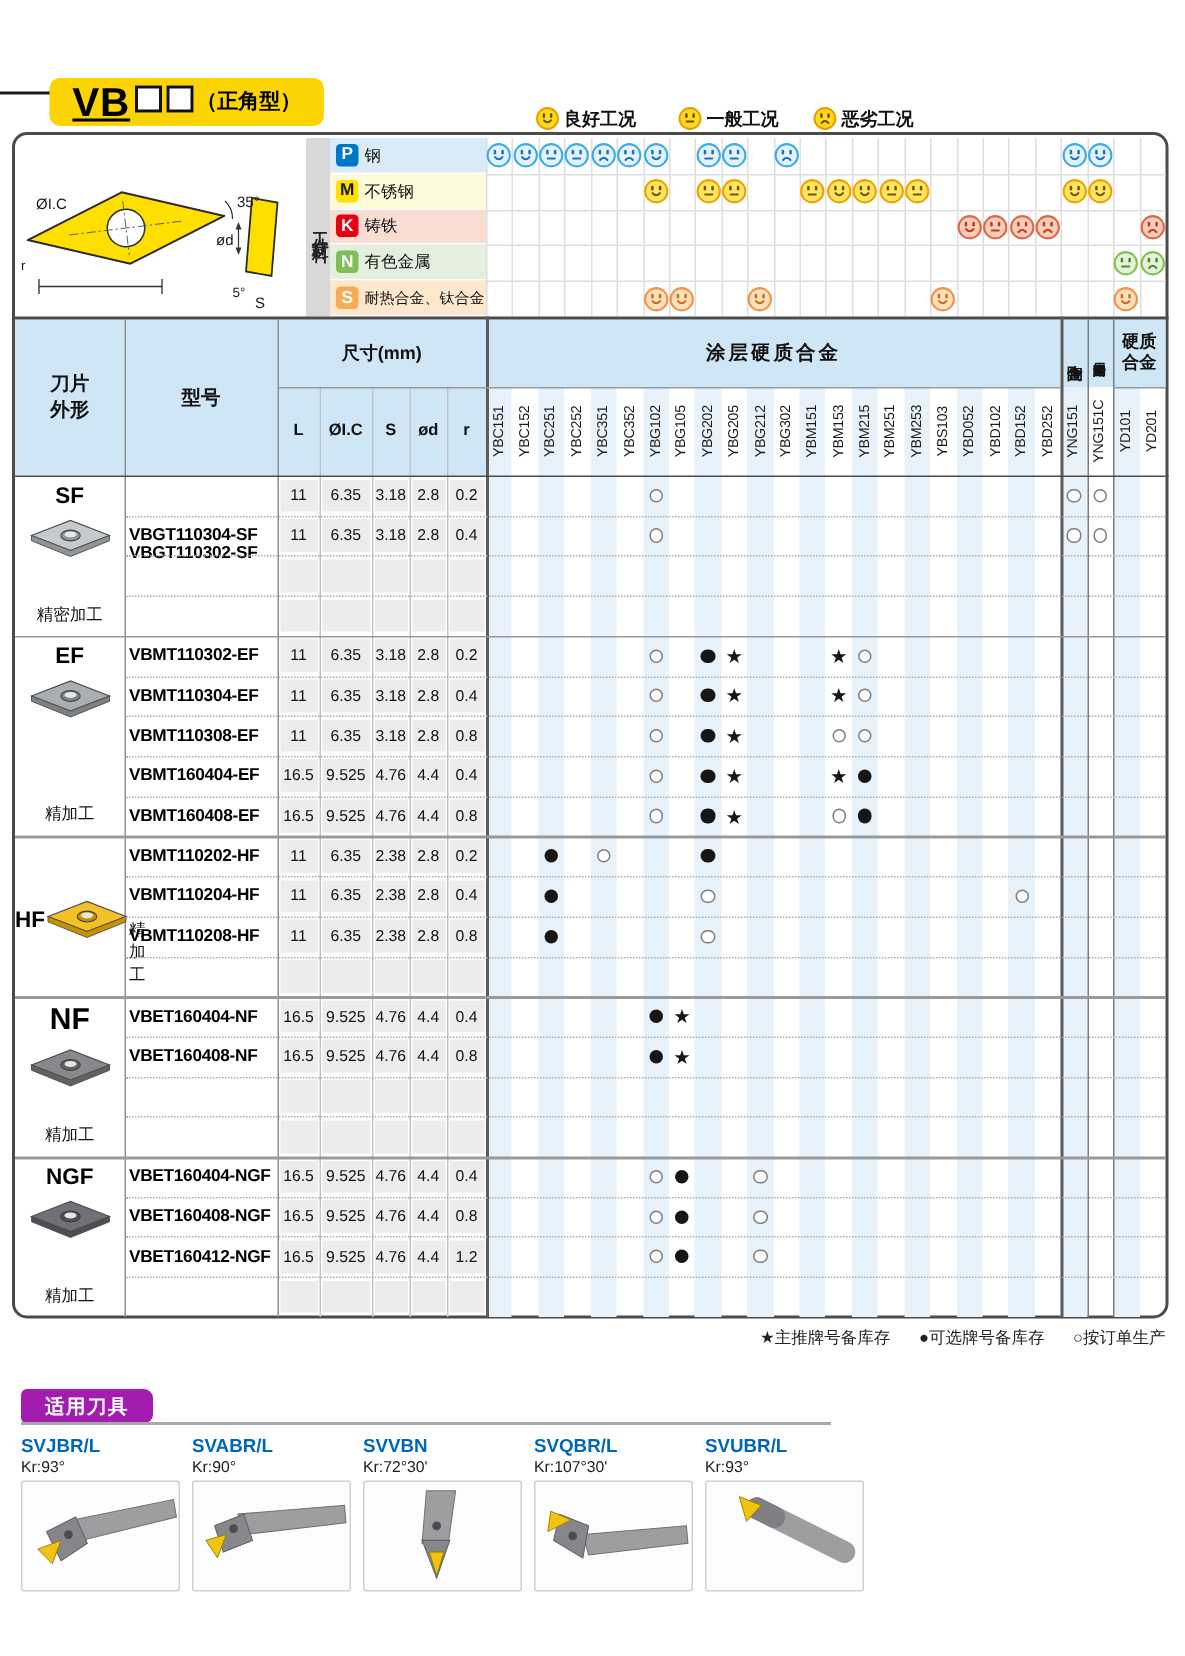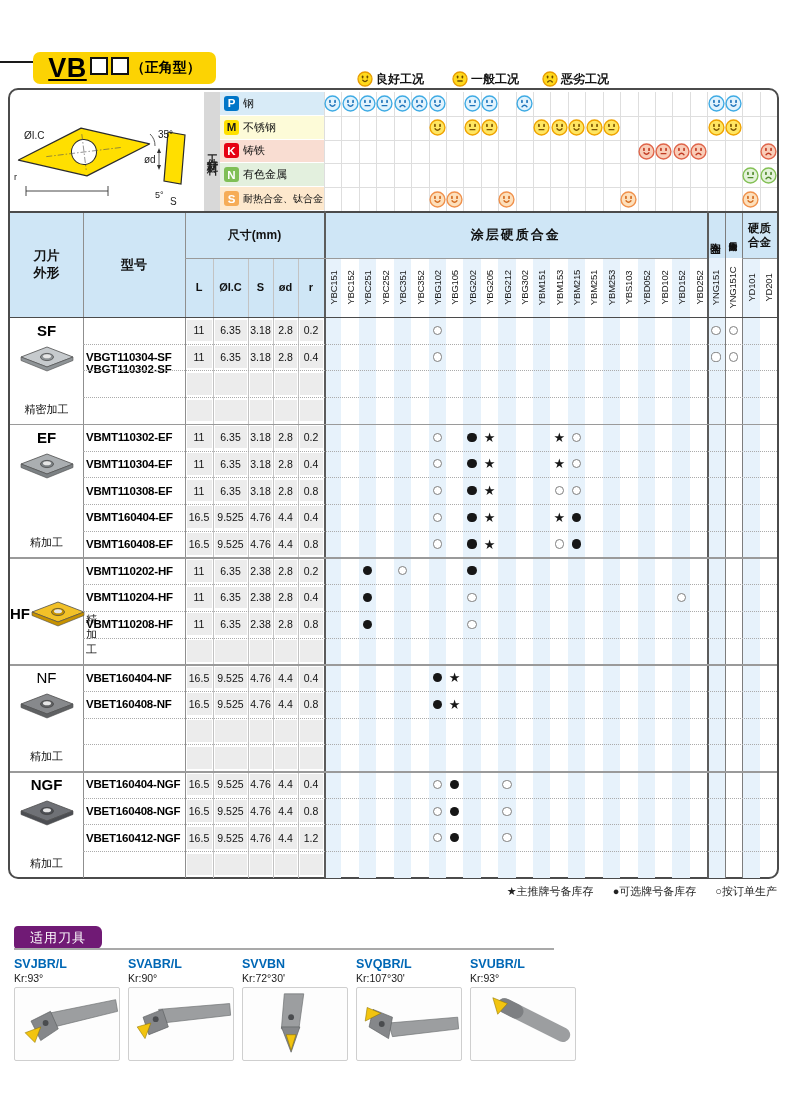--- a/index.html
+++ b/index.html
@@ -8,22 +8,22 @@
   .title-rule{position:absolute;left:0;top:61px;width:34px;height:2px;background:#1a1a1a;}
   .title-box{position:absolute;left:33px;top:52px;width:183px;height:32px;background:#fcd303;
              border-radius:7px;display:flex;align-items:center;justify-content:center;}
   .t-vb{font-size:27px;font-weight:900;letter-spacing:0.5px;color:#000;line-height:1;text-decoration:underline;}
   .t-box{width:14px;height:14px;border:2.5px solid #111;background:#fff;display:inline-block;margin-left:3px;}
   .t-suffix{font-size:14px;font-weight:700;color:#000;margin-left:2px;white-space:nowrap;}
   .panel{position:absolute;left:8px;top:88px;width:771px;height:791px;box-sizing:border-box;
          border:2.5px solid #4b4b4b;border-radius:10px;background:#fff;}
   .footnote{position:absolute;left:300px;top:884px;width:477px;text-align:right;font-size:11px;color:#222;}
   .footnote span{margin-left:16px;white-space:nowrap;}
-  .tools-tab{position:absolute;left:14px;top:926px;width:88px;height:23px;background:#701a75;
-             border-radius:4px 6px 6px 4px;color:#fff;font-size:13px;font-weight:400;
+  .tools-tab{position:absolute;left:14px;top:926px;width:88px;height:23px;background:#a21caf;
+             border-radius:4px 6px 6px 4px;color:#fff;font-size:13px;font-weight:700;
              display:flex;align-items:center;justify-content:center;letter-spacing:1px;}
   .tools-rule{position:absolute;left:14px;top:948px;width:540px;height:1.5px;background:#a9a9a9;}
   .diag{position:absolute;left:12px;top:90px;}
   .diag text{fill:#1a1a1a;font-family:"Liberation Sans",sans-serif;}
 </style>
 </head>
 <body>
 
 <div class="page" id="page">
   <div class="title-rule"></div>
@@ -616,21 +616,21 @@
     <div style="position: absolute; left: 467.495px; top: 619.565px; width: 9.2px; height: 9.2px; border-radius: 50%; box-sizing: border-box; border: 1.6px solid rgb(127, 127, 127); background: rgb(255, 255, 255);"></div>
     <div style="position: absolute; left: 83px; top: 610.81px; width: 694px; height: 0px; border-top: 1px dotted rgb(171, 171, 171);"></div>
     <div style="position: absolute; left: 186.5px; top: 640.02px; width: 25px; height: 21.71px; background: rgb(236, 236, 236); display: flex; align-items: center; justify-content: center; font-size: 10.5px; color: rgb(17, 17, 17);"></div>
     <div style="position: absolute; left: 214.5px; top: 640.02px; width: 32px; height: 21.71px; background: rgb(236, 236, 236); display: flex; align-items: center; justify-content: center; font-size: 10.5px; color: rgb(17, 17, 17);"></div>
     <div style="position: absolute; left: 249.5px; top: 640.02px; width: 22px; height: 21.71px; background: rgb(236, 236, 236); display: flex; align-items: center; justify-content: center; font-size: 10.5px; color: rgb(17, 17, 17);"></div>
     <div style="position: absolute; left: 274.5px; top: 640.02px; width: 22px; height: 21.71px; background: rgb(236, 236, 236); display: flex; align-items: center; justify-content: center; font-size: 10.5px; color: rgb(17, 17, 17);"></div>
     <div style="position: absolute; left: 299.5px; top: 640.02px; width: 23px; height: 21.71px; background: rgb(236, 236, 236); display: flex; align-items: center; justify-content: center; font-size: 10.5px; color: rgb(17, 17, 17);"></div>
     <div style="position: absolute; left: 83px; top: 637.52px; width: 694px; height: 0px; border-top: 1px dotted rgb(171, 171, 171);"></div>
     <div style="position: absolute; left: 10px; top: 664.23px; width: 767px; height: 1.5px; background: rgb(154, 154, 154);"></div>
     <div style="position: absolute; left: 10px; top: 664.23px; width: 73px; height: 106.84px; display: flex; flex-direction: column; align-items: center; box-sizing: border-box; padding-top: 5px;">
-      <div style="font-size:15px;font-weight:400;color:#000;">NF</div>
+      <div style="font-size:20px;font-weight:700;color:#000;">NF</div>
       <div style="margin-top:5px;"><svg width="56" height="30" viewBox="0 0 56 30">
           <polygon points="2,13 28,3 54,13 28,23" fill="#87898c" stroke="#4d4d4d" stroke-width="0.8"></polygon>
           <polygon points="2,13 28,23 54,13 54,16.5 28,27 2,16.5" fill="#5f6163" stroke="#4d4d4d" stroke-width="0.6"></polygon>
           <ellipse cx="28" cy="13" rx="6.5" ry="3.6" fill="#5f6163" stroke="#3f3f3f" stroke-width="0.7"></ellipse>
           <ellipse cx="28" cy="12.3" rx="4" ry="2" fill="#e6e6e6"></ellipse>
         </svg></div>
       <div style="margin-top:auto;margin-bottom:7px;font-size:11px;color:#111;">精加工</div>
     </div>
     <div style="position: absolute; left: 186.5px; top: 666.73px; width: 25px; height: 21.71px; background: rgb(236, 236, 236); display: flex; align-items: center; justify-content: center; font-size: 10.5px; color: rgb(17, 17, 17);">16.5</div>
     <div style="position: absolute; left: 214.5px; top: 666.73px; width: 32px; height: 21.71px; background: rgb(236, 236, 236); display: flex; align-items: center; justify-content: center; font-size: 10.5px; color: rgb(17, 17, 17);">9.525</div>

